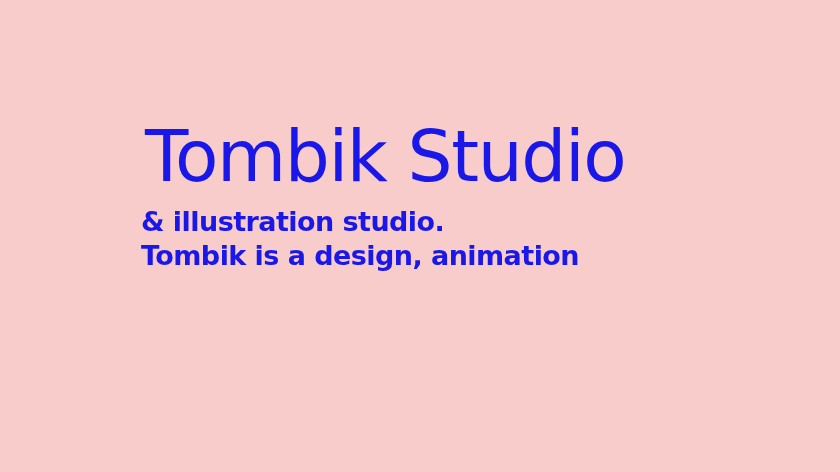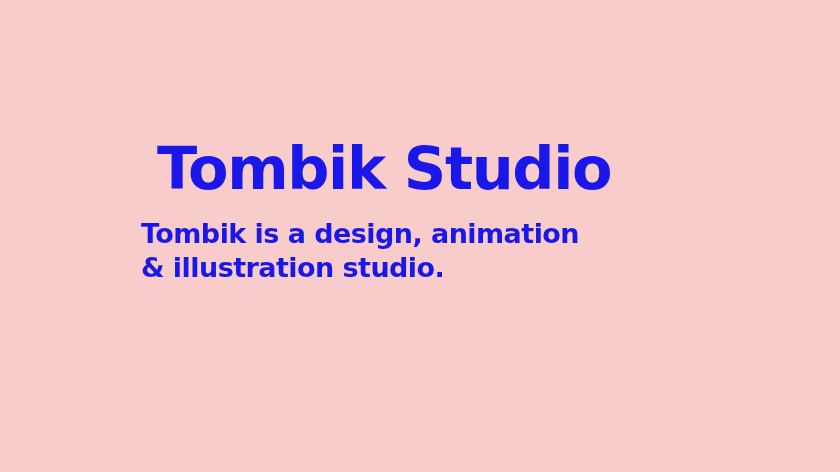--- a/index.html
+++ b/index.html
@@ -26,26 +26,26 @@
 
   #content-block {
     position: absolute;
     left: 141px;
     top: 126px;
     width: 640px;
   }
 
   
   .headline {
-    margin: 16px;
+    margin: 4px;
     padding: 0;
     color: #1a18e8;
     font-family: "DejaVu Sans", "Liberation Sans", sans-serif;
-    font-weight: 700;
-    font-size: 59px;
+    font-weight: 400;
+    font-size: 71px;
     line-height: 54px;
     letter-spacing: -1.4px;
     white-space: nowrap;
   }
 
   .headline .hl-line {
     display: block;
   }
 
   
@@ -71,19 +71,19 @@
 
 <div id="slide" style="background: rgb(249, 204, 204);">
 
   <div id="content-block">
 
     <h1 class="headline" style="color: rgb(26, 24, 232);">
       <span class="hl-line">Tombik Studio</span>
     </h1>
 
     <p class="subtitle" style="color: rgb(26, 24, 232);">
+      <span class="sub-line">&amp; illustration studio.</span>
       <span class="sub-line">Tombik is a design, animation</span>
-      <span class="sub-line">&amp; illustration studio.</span>
     </p>
 
   </div>
 
 </div>
 
 </body></html>

